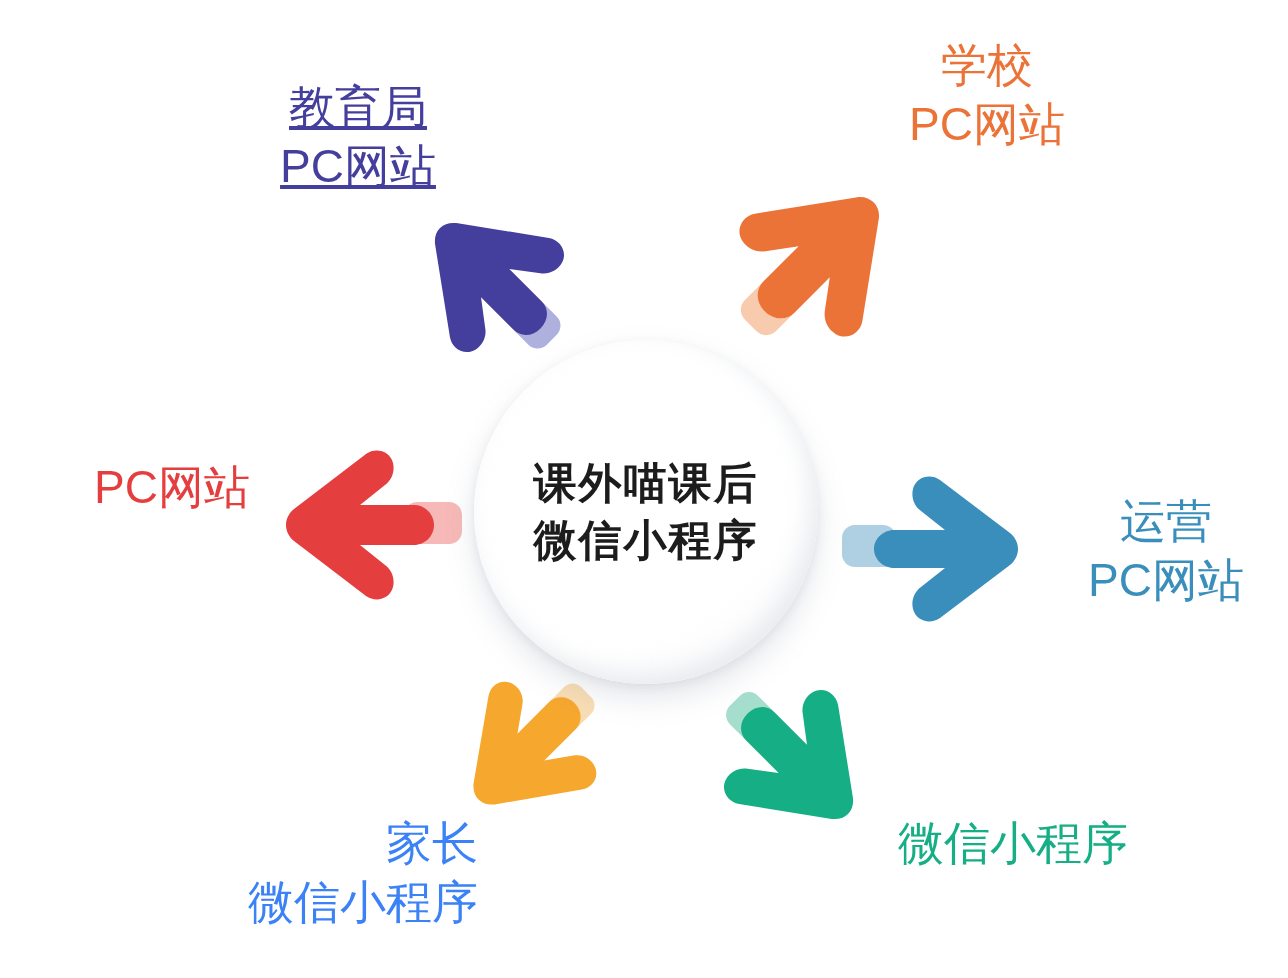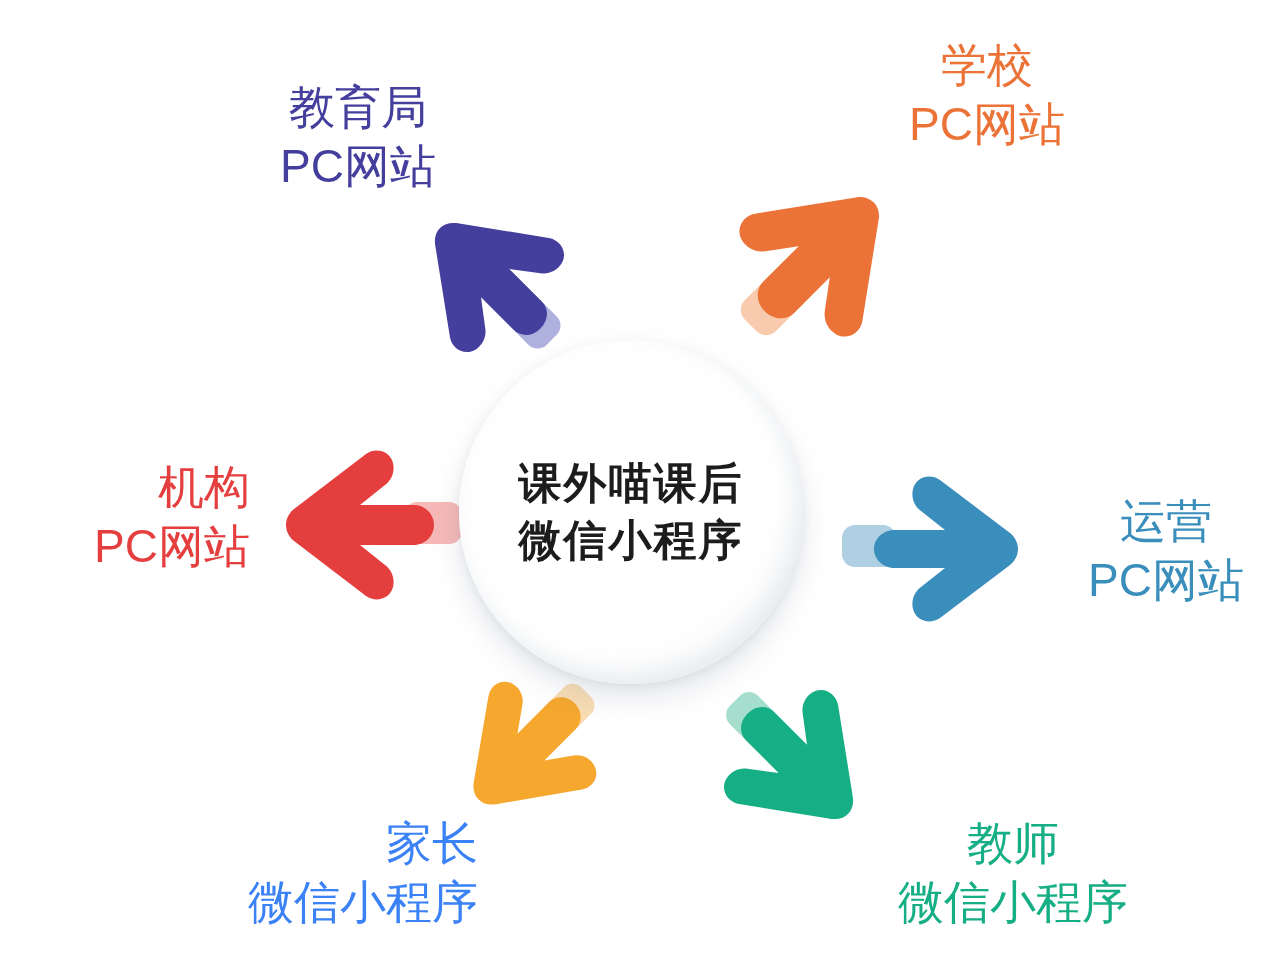--- a/index.html
+++ b/index.html
@@ -14,21 +14,21 @@
     position: relative;
     width: 1288px;
     height: 978px;
     background: #ffffff;
     overflow: hidden;
   }
 
   
   #hub {
     position: absolute;
-    left: 459px;
+    left: 474px;
     top: 340px;
     width: 344px;
     height: 344px;
     border-radius: 50%;
     background:
       radial-gradient(circle at 36% 30%, #ffffff 0%, #ffffff 62%, #fbfbfc 80%, #f3f4f6 100%);
     box-shadow:
       0 14px 30px rgba(120,130,150,0.20),
       0 3px 10px rgba(120,130,150,0.12),
       inset -8px -10px 22px rgba(190,198,210,0.30),
@@ -222,43 +222,41 @@
                  C 17 97 14 91 14 85 Z" fill="#E53E3E"></path>
       </g>
     </svg>
   </div>
 
   <div id="hub">
     <span class="hub-line">课外喵课后</span>
     <span class="hub-line">微信小程序</span>
   </div>
 
-  <div class="label align-center" style="left:238px; top:78px; width:240px; color:#443E9C;">
+  <div class="label align-center" style="left:238px; top:78px; width:240px; color:#443E9C;text-decoration:underline;">
     <span class="l1">教育局</span>
     <span class="l2">PC网站</span>
   </div>
 
   <div class="label align-center" style="left:872px; top:36px; width:230px; color:#EC7338;">
     <span class="l1">学校</span>
     <span class="l2">PC网站</span>
   </div>
 
   <div class="label align-left" style="left:1046px; top:492px; width:240px; color:#3A8EBC;">
     <span class="l1">运营</span>
     <span class="l2">PC网站</span>
   </div>
 
   <div class="label align-left" style="left:848px; top:814px; width:330px; color:#16AE85;">
-    <span class="l1">教师</span>
     <span class="l2">微信小程序</span>
   </div>
 
   <div class="label align-right" style="left:148px; top:814px; width:330px; color:#3b82f6;">
     <span class="l1">家长</span>
     <span class="l2">微信小程序</span>
   </div>
 
   <div class="label align-right" style="left:28px; top:458px; width:222px; color:#E53E3E;">
-    <span class="l1">机构</span>
     <span class="l2">PC网站</span>
   </div>
 
 </div>
 
 </body></html>

